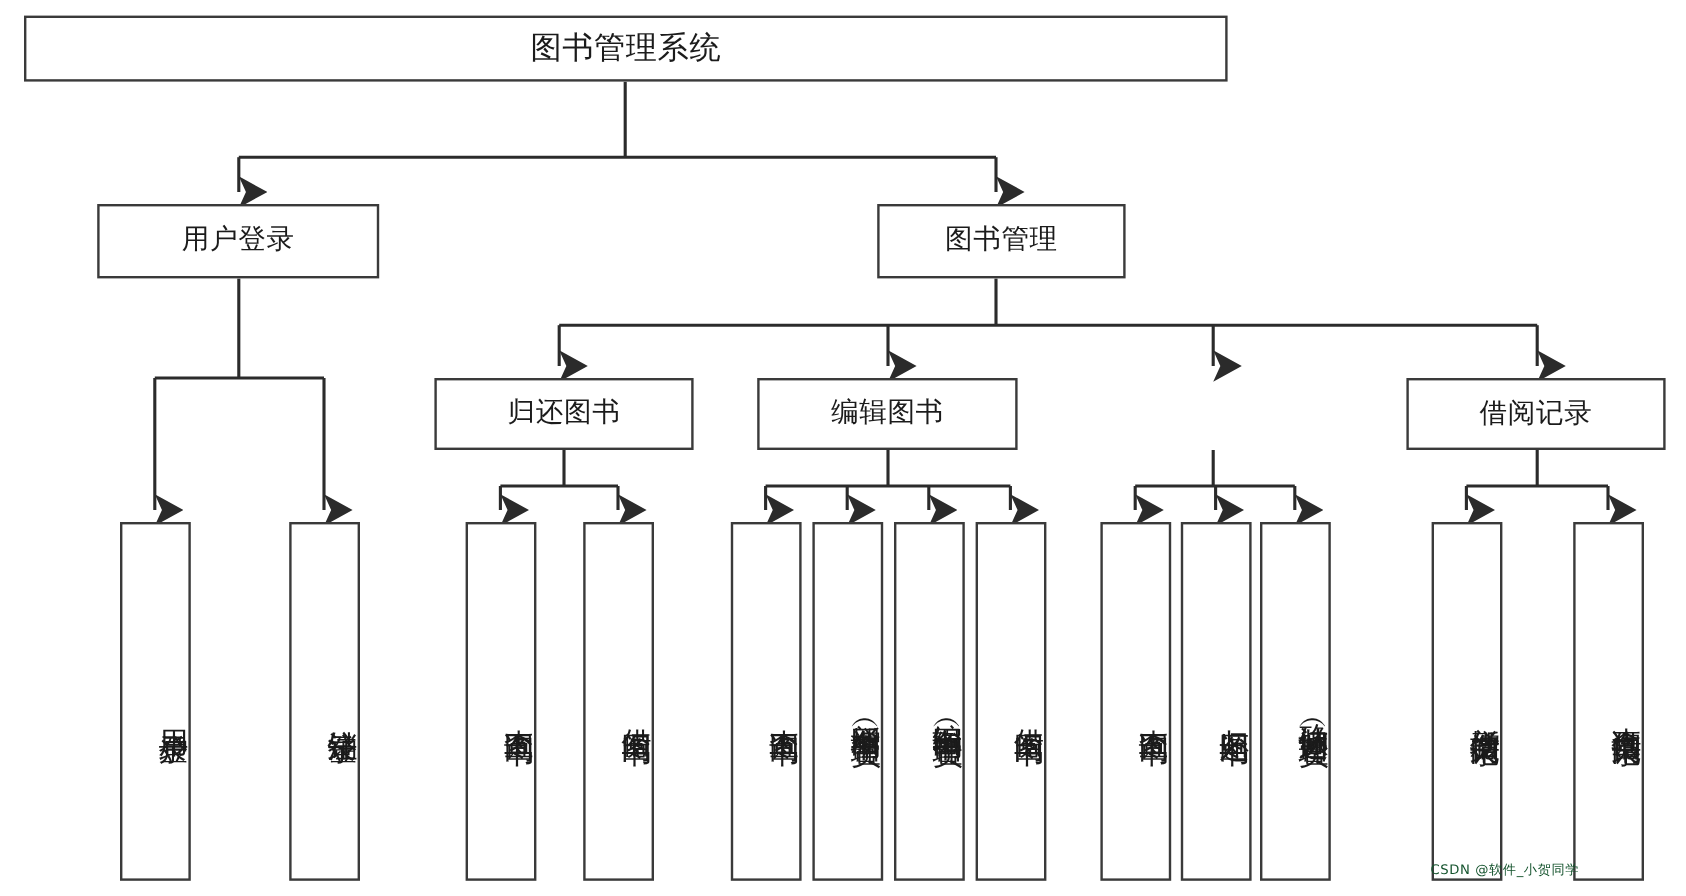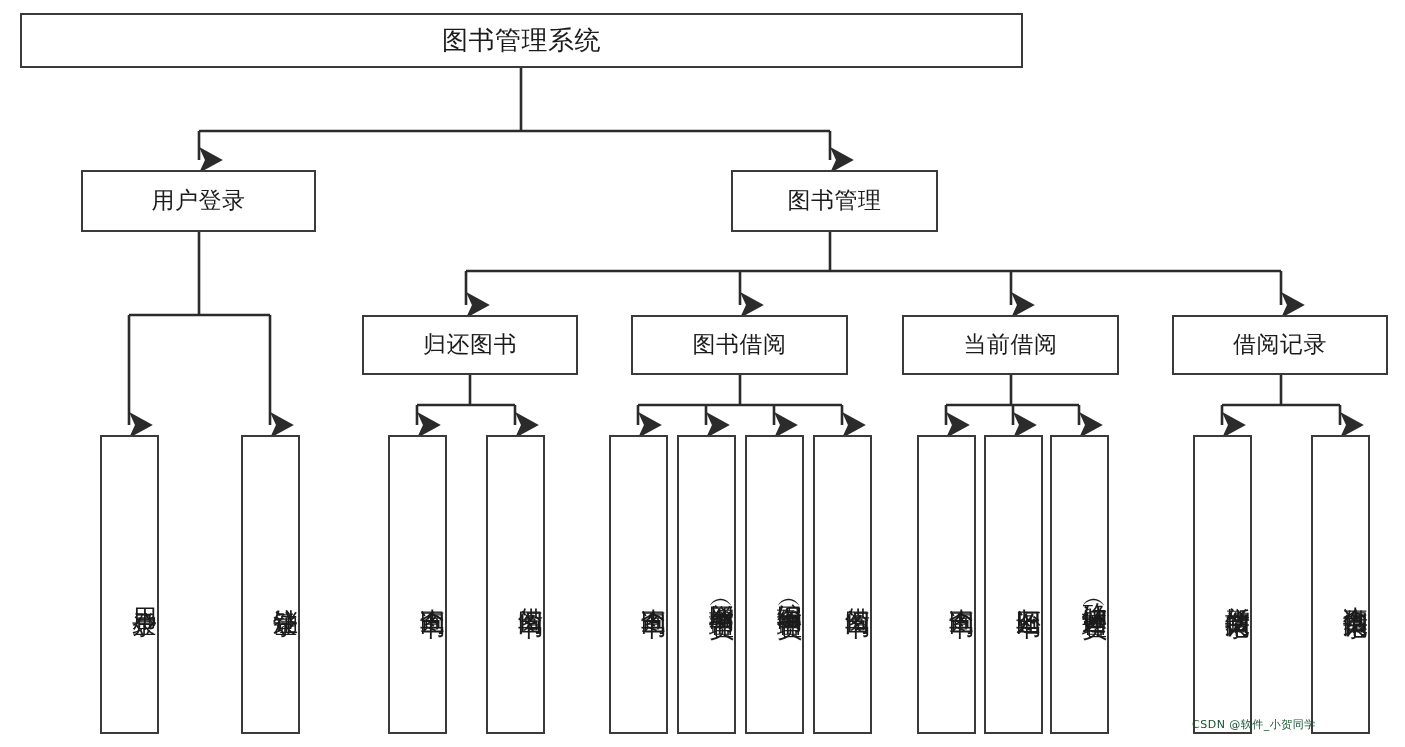--- a/index.html
+++ b/index.html
@@ -130,24 +130,21 @@
     <span>用户登录</span>
   </div>
   <div class="node horiz" style="left:711px; top:170px; width:207px; height:62px;margin-left:20px;">
     <span>图书管理</span>
   </div>
 
   <div class="node horiz" style="left:362px; top:315px; width:216px; height:60px;">
     <span>归还图书</span>
   </div>
   <div class="node horiz" style="left:631px; top:315px; width:217px; height:60px;">
-    <span>图书借阅</span>
-  </div>
-  <div class="node horiz" style="left:902px; top:315px; width:217px; height:60px;">
-    <span>当前借阅</span>
+    <span>编辑图书</span>
   </div>
   <div class="node horiz" style="left:1172px; top:315px; width:216px; height:60px;font-family:Liberation Serif, serif;">
     <span>借阅记录</span>
   </div>
 
   <div class="node leaf" style="left:100px; top:435px; width:59px; height:299px;">
     <span class="leaf-text">用户登录</span>
   </div>
   <div class="node leaf" style="left:241px; top:435px; width:59px; height:299px;">
     <span class="leaf-text">注销登录</span>

